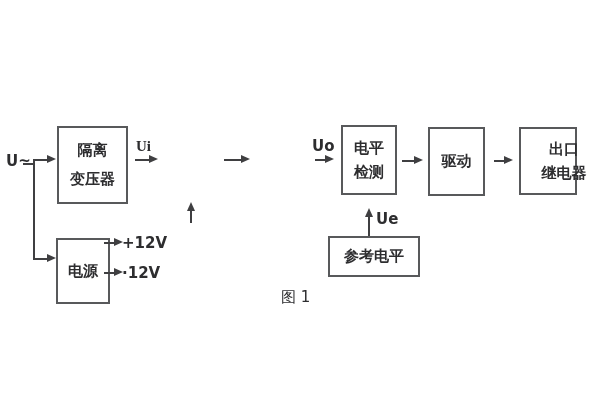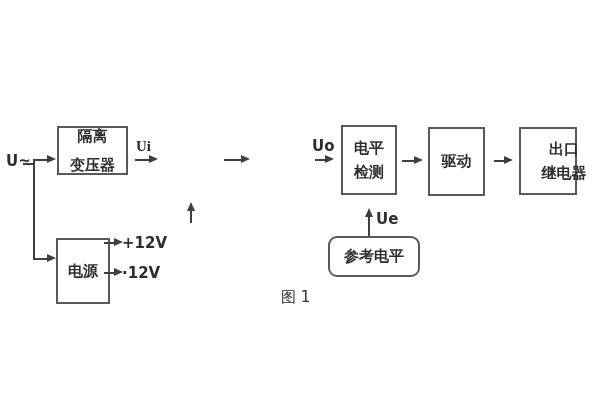--- a/index.html
+++ b/index.html
@@ -30,29 +30,29 @@
     border-left:9px solid var(--line);}
   .arr-u{position:absolute;width:0;height:0;
     border-left:4px solid transparent;border-right:4px solid transparent;
     border-bottom:9px solid var(--line);}
   .sig{
     position:absolute;font-size:15px;font-weight:700;line-height:1;
     white-space:nowrap;color:var(--text);
   }
   .caption{position:absolute;font-size:15px;font-weight:400;color:var(--text);}
   
-  .b-isolation{left:57px;top:126px;width:71px;height:49px;gap:14px;}
+  .b-isolation{left:57px;top:126px;width:71px;height:78px;gap:14px;}
   .b-setting{left:163px;top:126px;width:55px;height:68px;}
   .b-rectifier{left:253px;top:126px;width:54px;height:69px;}
   .b-level{left:341px;top:125px;width:56px;height:70px;}
   .b-drive{left:428px;top:127px;width:57px;height:69px;}
   .b-relay{left:519px;top:127px;width:58px;height:68px;padding-left:32px;}
   .b-power{left:56px;top:238px;width:54px;height:66px;}
   .b-ratio{left:162px;top:223px;width:56px;height:69px;}
-  .b-ref{left:328px;top:236px;width:92px;height:41px;border-radius:9px;}
+  .b-ref{left:328px;top:236px;width:92px;height:41px;}
 </style>
 </head>
 <body>
 
 <div class="canvas">
 
   <div class="block b-isolation">
     <span>隔离</span>
     <span>变压器</span>
   </div>

